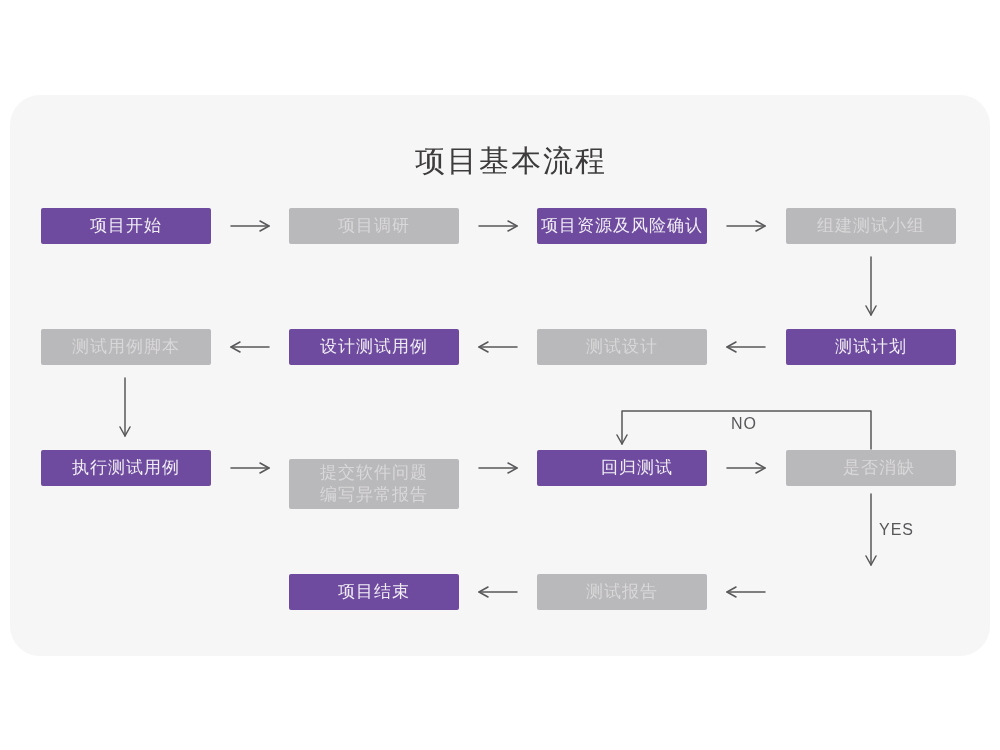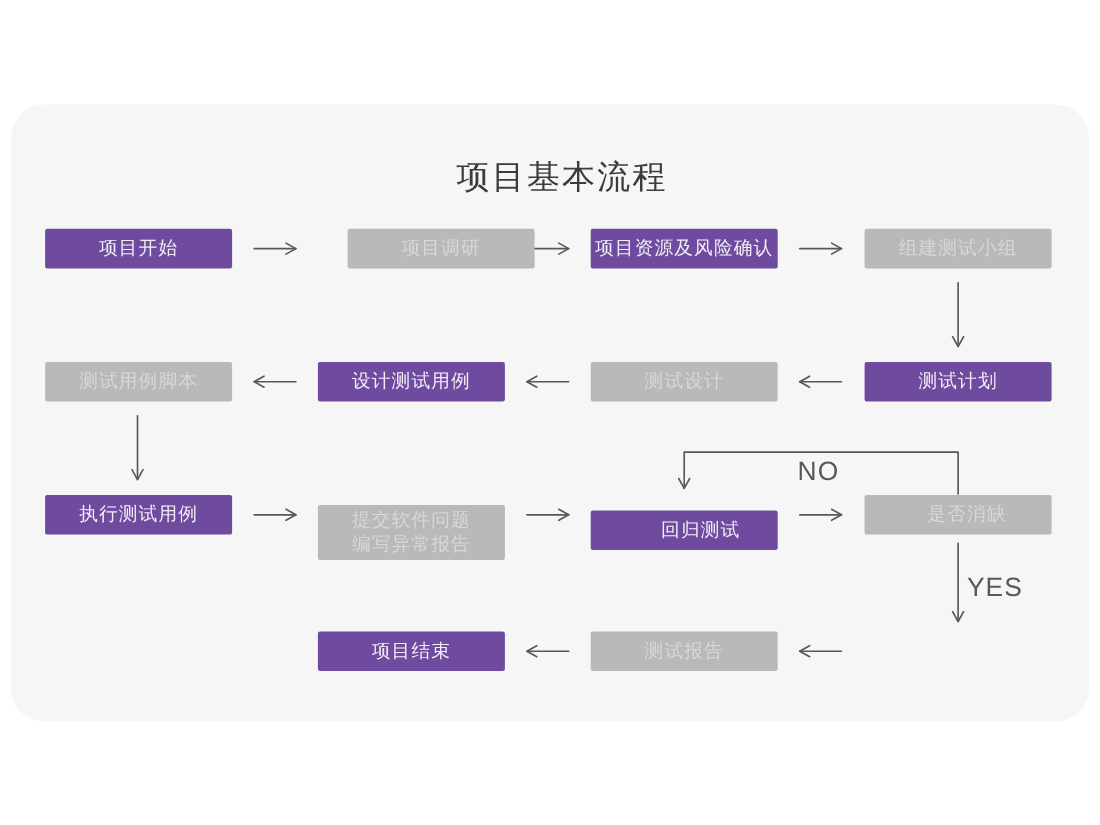--- a/index.html
+++ b/index.html
@@ -30,21 +30,21 @@
   .node.purple { background: var(--node-purple, #6E4B9E); color: var(--node-purple-text, #F1EDF6); }
   .node.gray   { background: var(--node-gray, #B9B8BA);   color: var(--node-gray-text, #D8D7D9); }
   .node.tall { height: 50px; margin-top: 16px; }
   svg.connectors { position: absolute; left: 0; top: 0; pointer-events: none; }
   .arrow-line {
     stroke: var(--arrow, #58585A); stroke-width: 1.5; fill: none;
     stroke-linecap: round; stroke-linejoin: round;
   }
   .arrow-head-shape { stroke: var(--arrow, #58585A); stroke-width: 1.5; fill: none; stroke-linejoin: round; stroke-linecap: round; }
   .branch-label {
-    position: absolute; font-size: 24px; color: var(--arrow, #58585A); letter-spacing: 1px;
+    position: absolute; font-size: 16px; color: var(--arrow, #58585A); letter-spacing: 1px;
   }
   .label-no { left: 714px; top: 415px; width: 60px; text-align: center; }
   .label-yes { left: 879px; top: 521px; }
 </style>
 </head>
 <body>
 
 <div id="stage">
 
   <div class="card"></div>
@@ -70,21 +70,21 @@
     <line class="arrow-line" marker-end="url(#head)" x1="727" y1="468" x2="765" y2="468"></line>
     <polyline class="arrow-line" marker-end="url(#head)" points="871,449 871,411 622,411 622,444"></polyline>
     <line class="arrow-line" marker-end="url(#head)" x1="871" y1="494" x2="871" y2="565"></line>
     <line class="arrow-line" marker-end="url(#head)" x1="765" y1="592" x2="727" y2="592"></line>
     <line class="arrow-line" marker-end="url(#head)" x1="517" y1="592" x2="479" y2="592"></line>
   </svg>
 
   <div class="node purple" style="left:41px;  top:208px;">
       <span>项目开始</span>
     </div>
-  <div class="node gray" style="left:289px; top:208px;margin-left:27px;">
+  <div class="node gray" style="left:289px; top:208px;">
       <span>项目调研</span>
     </div>
   <div class="node purple" style="left:537px; top:208px;">
       <span>项目资源及风险确认</span>
     </div>
   <div class="node gray" style="left:786px; top:208px;">
       <span>组建测试小组</span>
     </div>
 
   <div class="node gray" style="left:41px;  top:329px;">
@@ -100,21 +100,21 @@
       <span>测试计划</span>
     </div>
 
   <div class="node purple" style="left:41px;  top:450px;">
       <span>执行测试用例</span>
     </div>
   <div class="node gray tall" style="left:289px; top:443px;">
     <span>提交软件问题</span>
     <span>编写异常报告</span>
   </div>
-  <div class="node purple" style="left:537px; top:464px;padding-left:30px;">
+  <div class="node purple" style="left:537px; top:450px;padding-left:30px;">
       <span>回归测试</span>
     </div>
   <div class="node gray" style="left:786px; top:450px;padding-left:16px;">
       <span>是否消缺</span>
     </div>
 
   <div class="node purple" style="left:289px; top:574px;">
       <span>项目结束</span>
     </div>
   <div class="node gray" style="left:537px; top:574px;">

